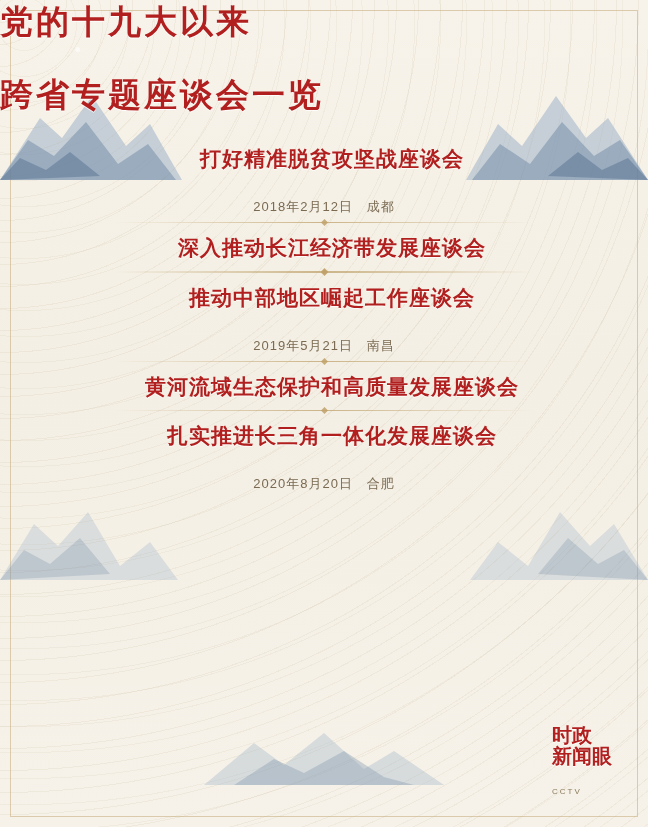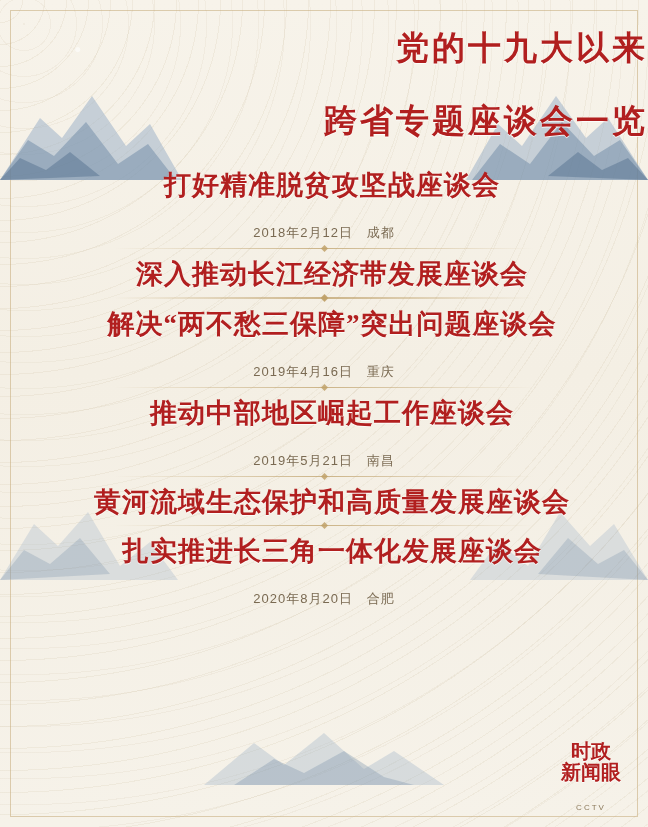--- a/index.html
+++ b/index.html
@@ -44,22 +44,21 @@
     pointer-events: none;
   }
   .mtn-top-left { left: 0; top: 60px; width: 300px; height: 120px; }
   .mtn-top-right { right: 0; top: 60px; width: 300px; height: 120px; }
   .mtn-mid-left { left: 0; top: 470px; width: 260px; height: 110px; opacity: .75; }
   .mtn-mid-right { right: 0; top: 470px; width: 260px; height: 110px; opacity: .75; }
   .mtn-bottom { left: 50%; transform: translateX(-50%); bottom: 42px; width: 360px; height: 60px; opacity: .8; }
 
   .header {
     position: relative;
-    padding-top: 26px;
-    text-align: right;
+    text-align: left;
     z-index: 5;
   }
   .title-line {
     font-family: "Liberation Serif", serif;
     font-weight: bold;
     color: #b11f1f;
     letter-spacing: 3px;
     text-shadow: 0 1px 0 rgba(255,255,255,0.8);
   }
   .title-1 { font-size: 33px; line-height: 44px; }
@@ -69,21 +68,21 @@
     position: relative;
     z-index: 6;
     margin-top: 16px;
   }
   .entry {
     text-align: center;
   }
   .entry-title {
     font-family: "Liberation Serif", serif;
     font-weight: bold;
-    font-size: 27px;
+    font-size: 21px;
     line-height: 34px;
     color: #b11f1f;
     letter-spacing: 1px;
     text-shadow: 0 1px 0 rgba(255,255,255,0.75);
     padding: 8px 0 6px 16px;
   }
   .entry-meta {
     font-family: "Liberation Sans", sans-serif;
     font-size: 13px;
     color: #7a6a52;
@@ -107,25 +106,24 @@
     height: 5px;
     margin-left: -2.5px;
     background: #c0a169;
     transform: rotate(45deg);
     opacity: .85;
   }
 
   .logo {
     position: absolute;
     right: 18px;
-    bottom: 20px;
+    bottom: 36px;
     width: 78px;
     height: 66px;
     z-index: 8;
-    text-align: center;
   }
   .logo-mark {
     font-family: "Liberation Serif", serif;
     font-weight: bold;
     font-size: 20px;
     line-height: 21px;
     color: #b11f1f;
     letter-spacing: 0px;
     text-shadow: 0 1px 0 rgba(255,255,255,0.8);
   }
@@ -187,29 +185,20 @@
     <div class="entry">
       <div class="entry-title">深入推动长江经济带发展座谈会</div>
       <div class="divider"></div>
     </div>
 
     <div class="entry">
       <div class="divider"></div>
     </div>
 
 
-    <div class="entry">
-      <div class="entry-title">解决“两不愁三保障”突出问题座谈会</div>
-      <div class="entry-meta">
-        <span>2019年4月16日</span>
-        &nbsp;
-        <span>重庆</span>
-      </div>
-      <div class="divider"></div>
-    </div>
 
     <div class="entry">
       <div class="entry-title">推动中部地区崛起工作座谈会</div>
       <div class="entry-meta">
         <span>2019年5月21日</span>
         &nbsp;
         <span>南昌</span>
       </div>
       <div class="divider"></div>
     </div>

